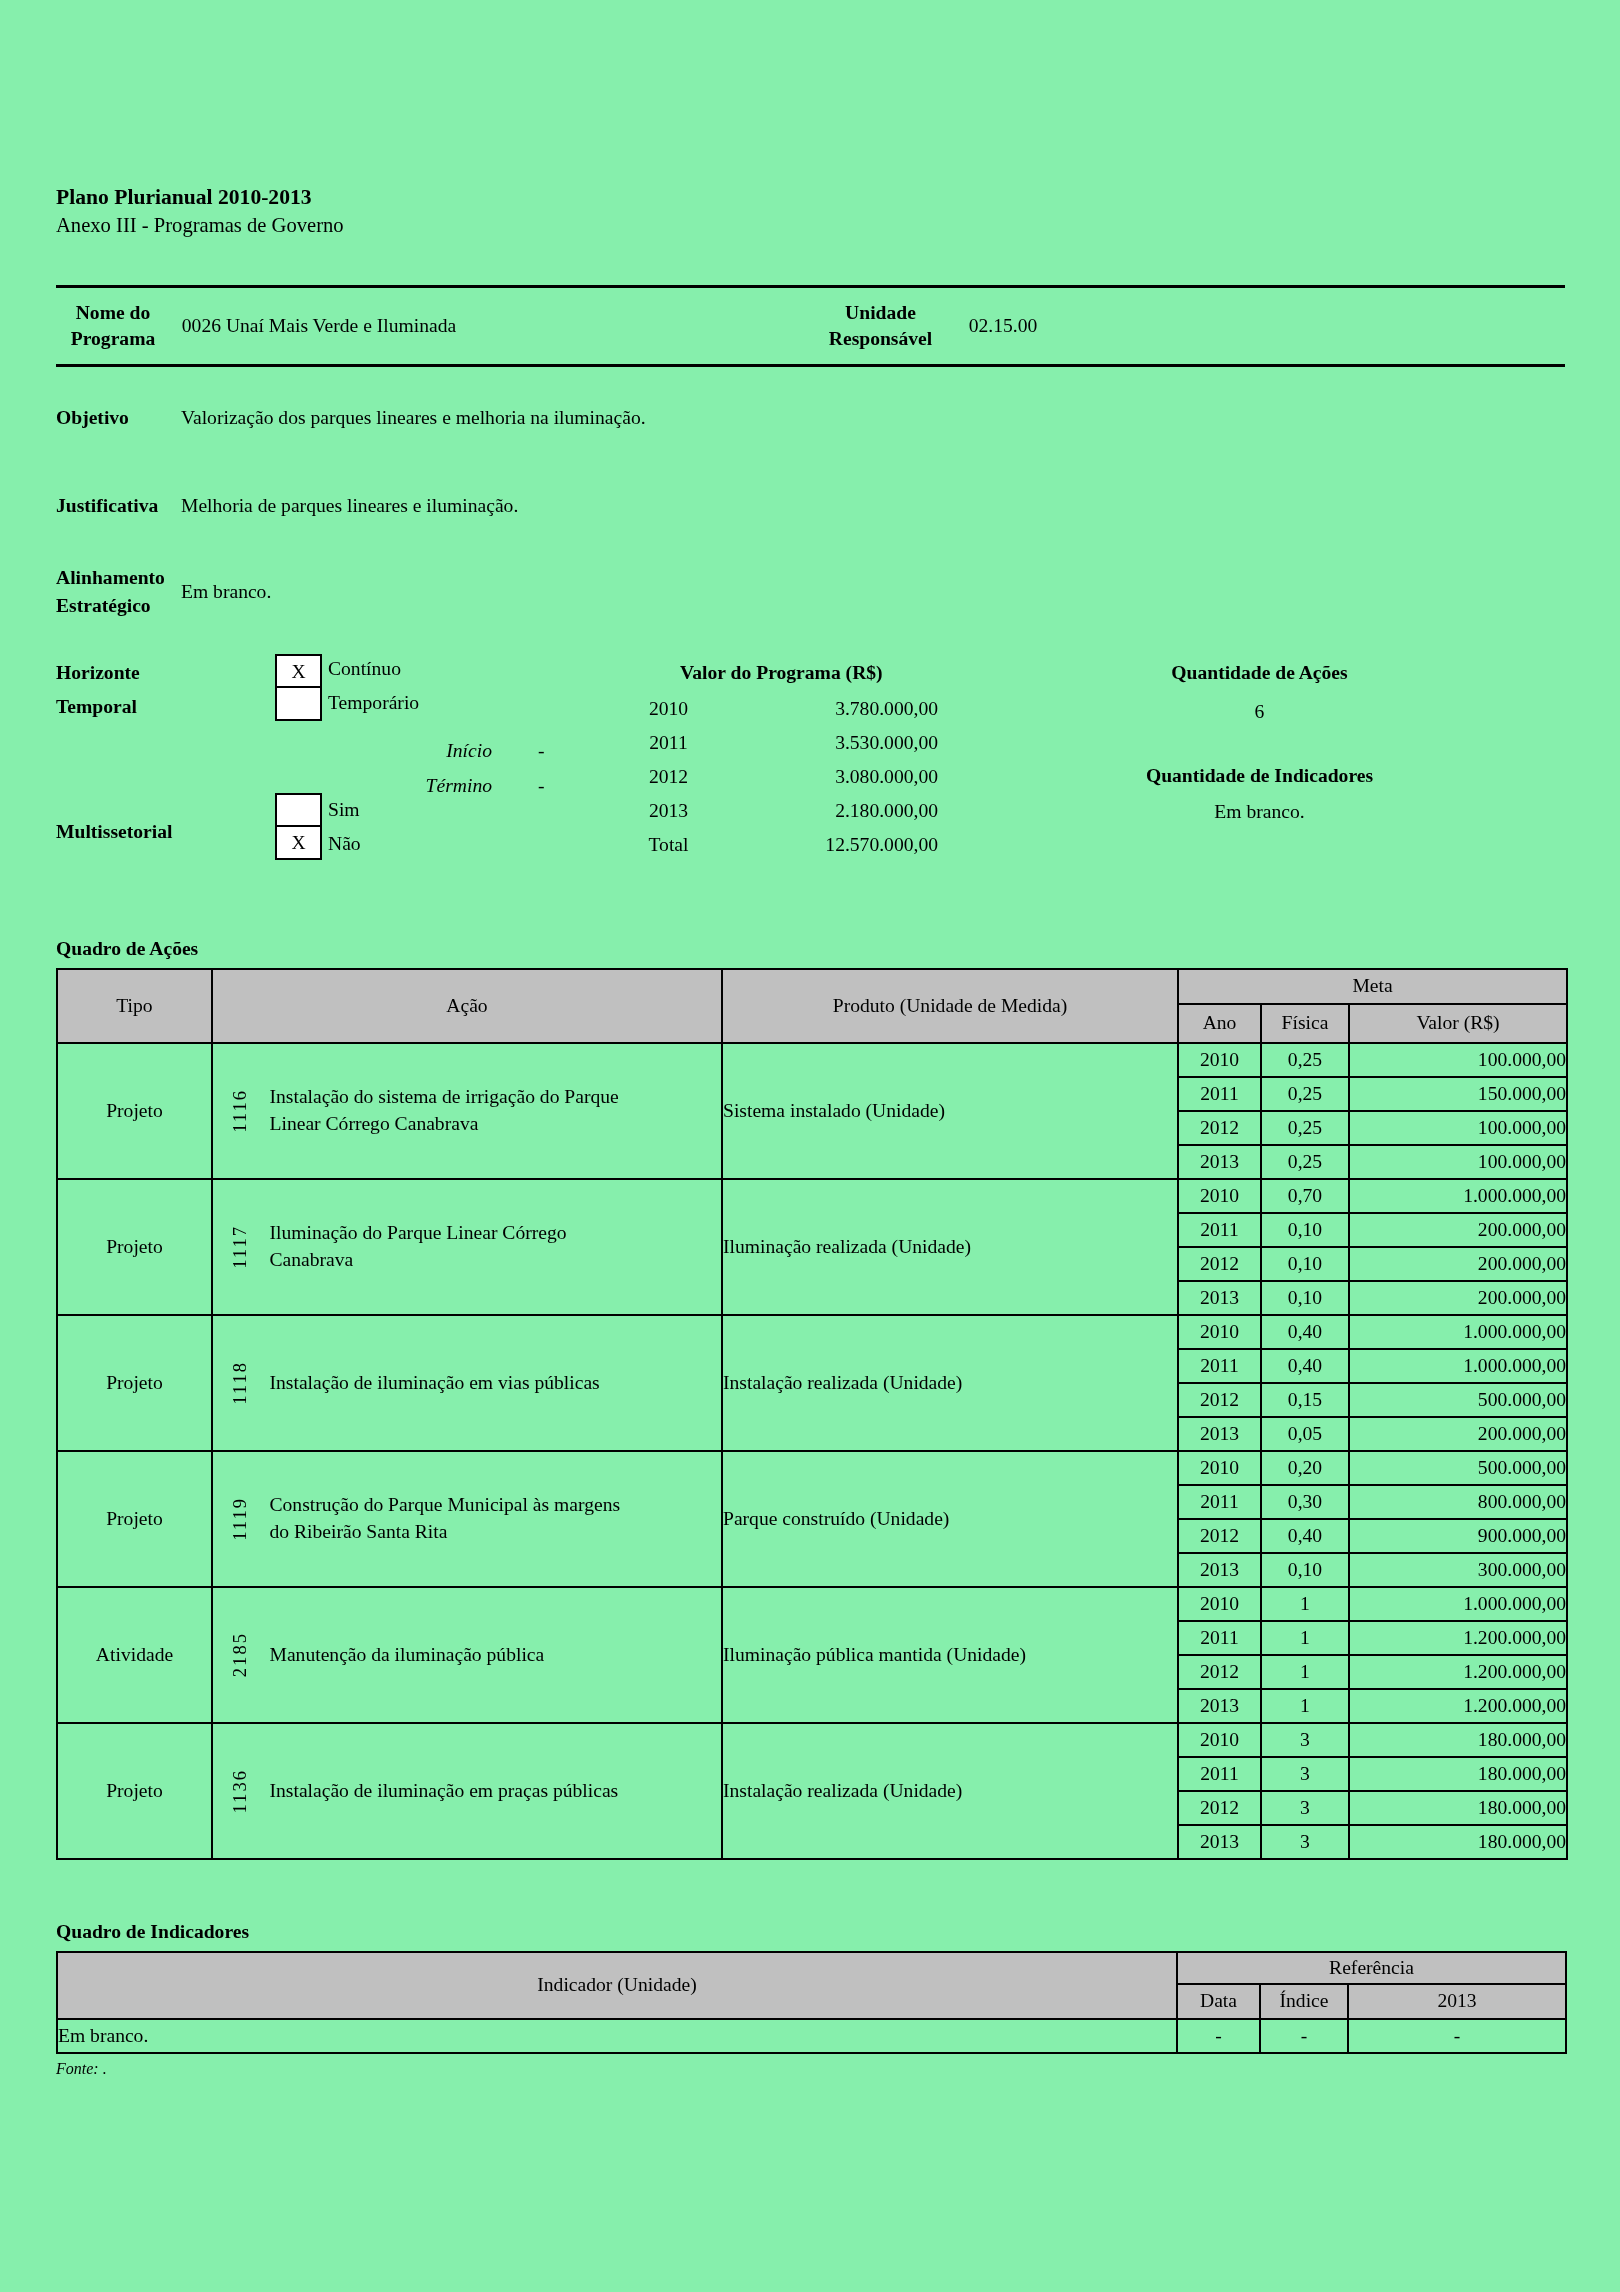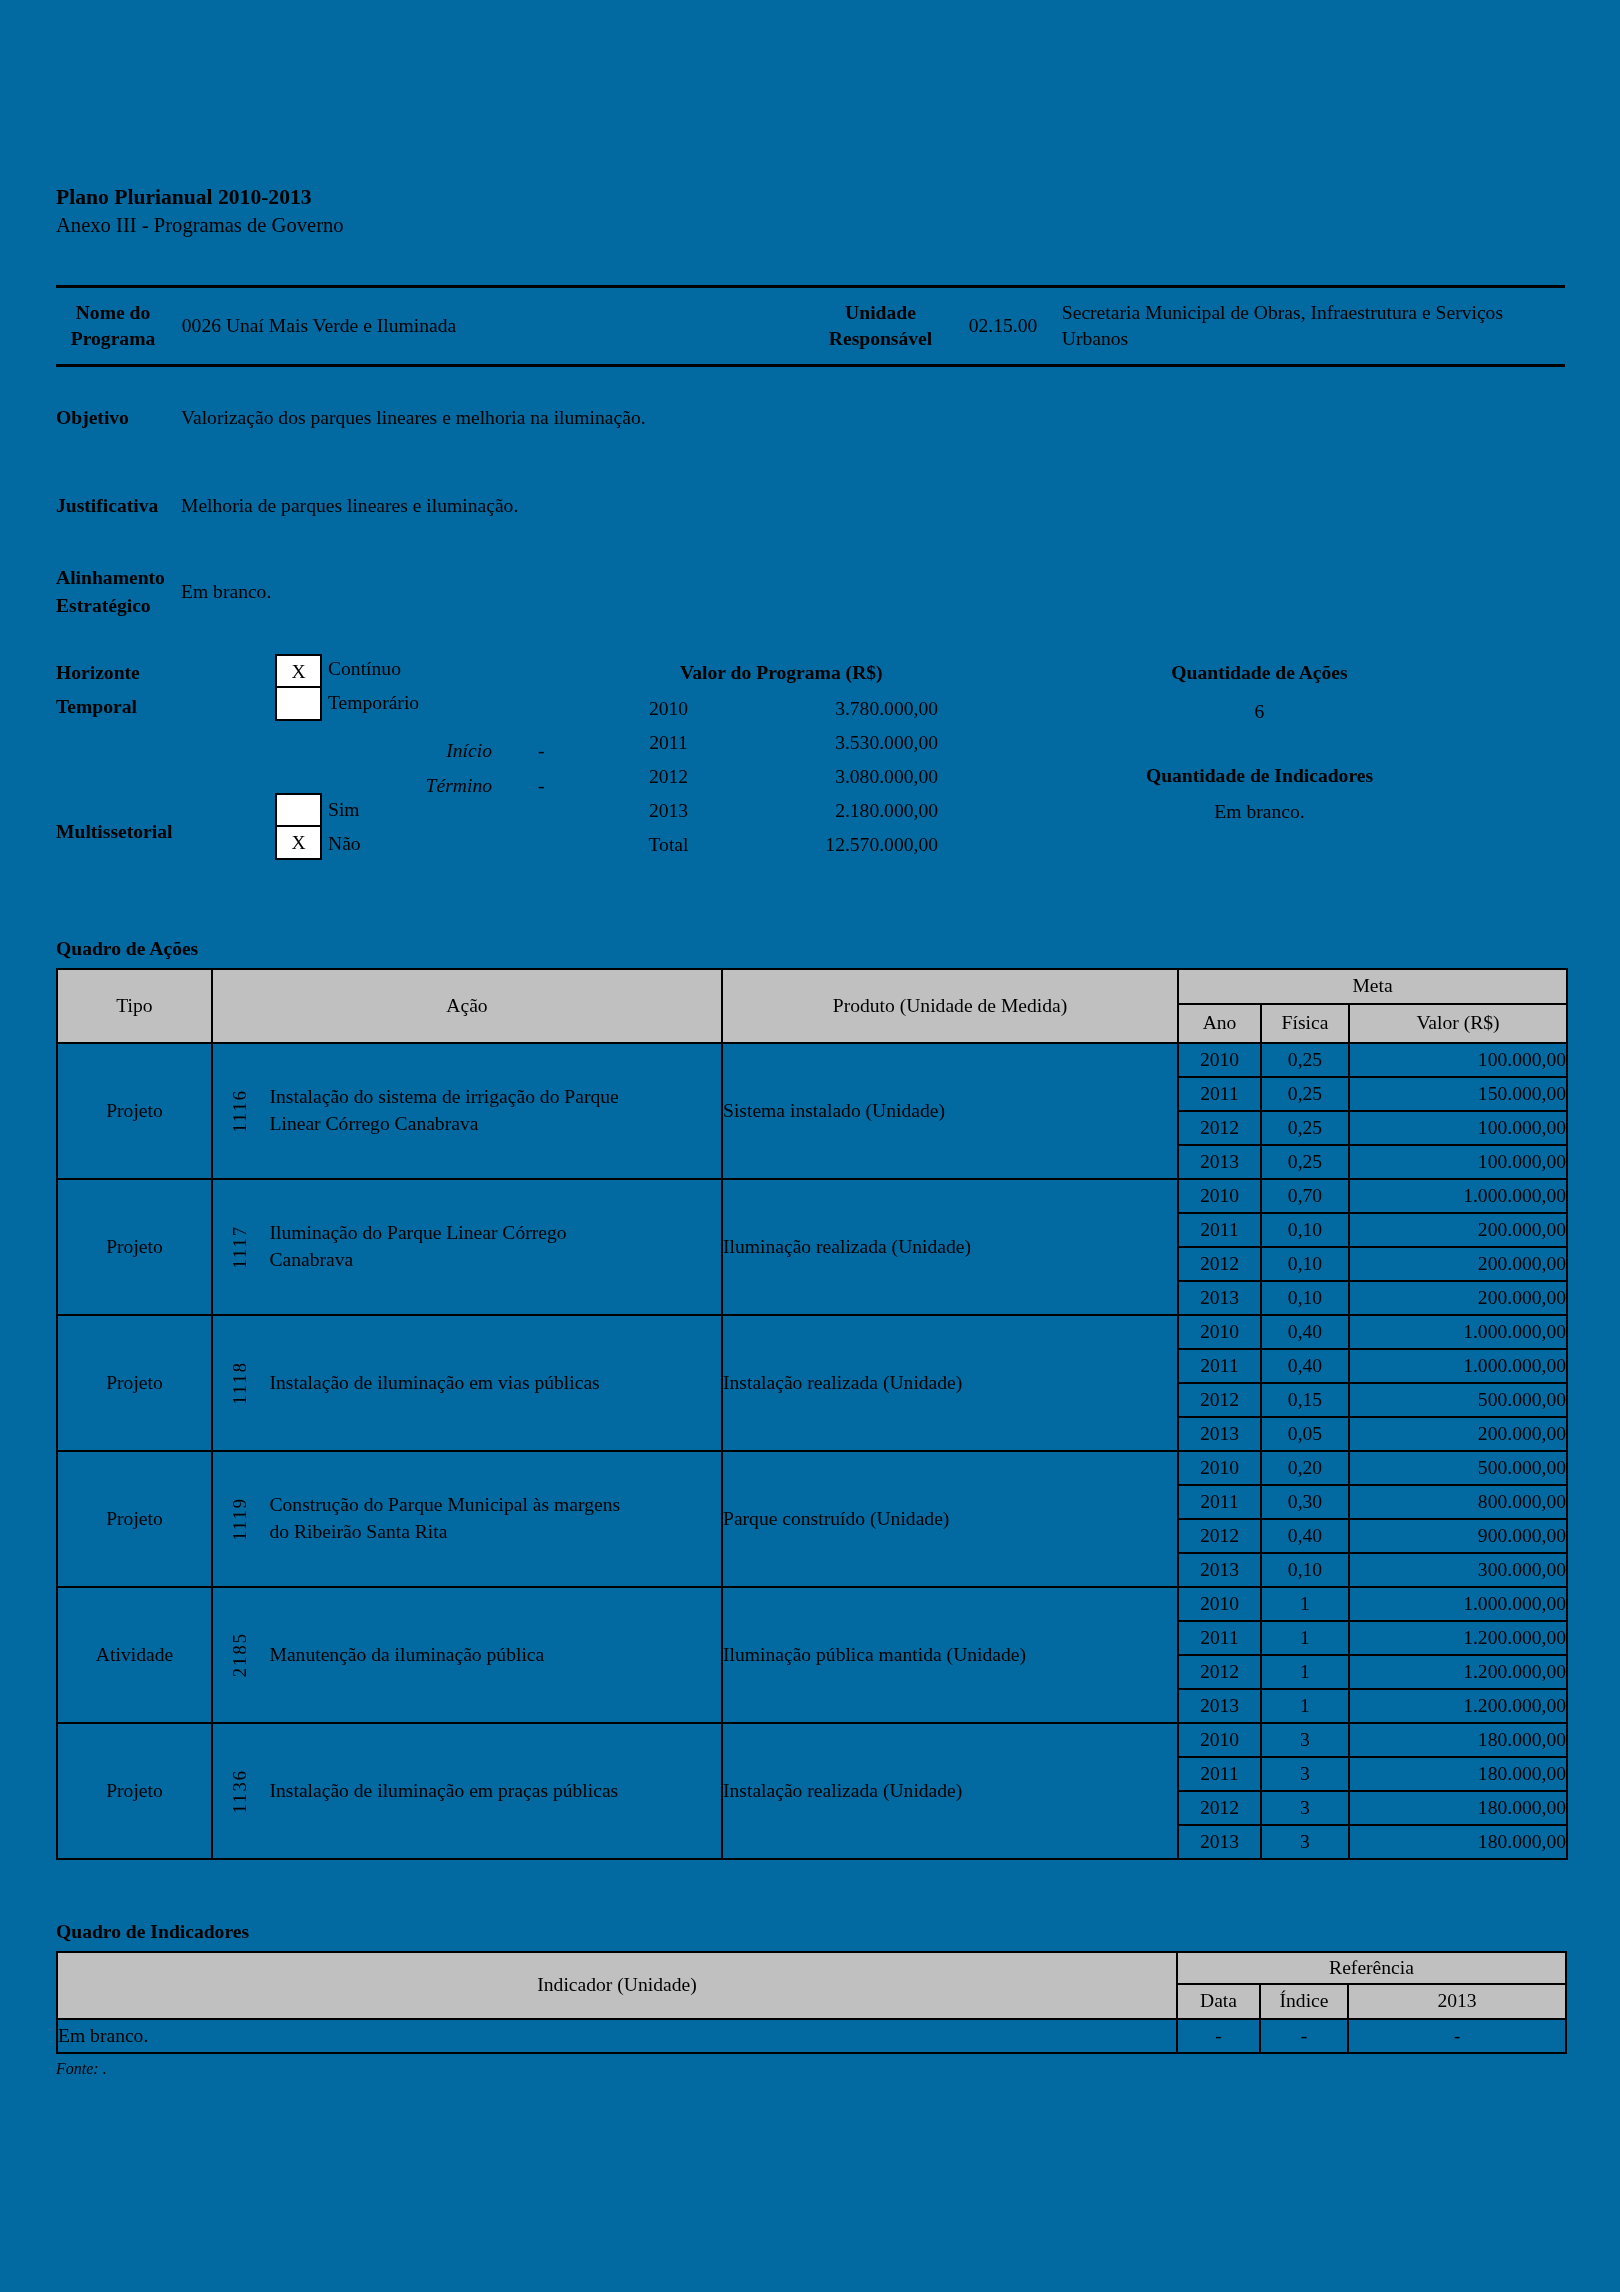--- a/index.html
+++ b/index.html
@@ -1,17 +1,17 @@
 <!DOCTYPE html>
 <html><head>
 <meta charset="utf-8">
 <style>
   html,body { margin:0; padding:0; background:#e8e8e8; }
   .page {
-    position:relative; width:1620px; height:2293px; background:#0369a1;
+    position:relative; width:1620px; height:2293px; background:#86efac;
     font-family:"Liberation Serif", serif; color:#000; overflow:hidden;
   }
   .content { position:absolute; left:56px; top:0; width:1509px; }
 
   
   .doc-title { margin-top:184px; font-size:21.6px; font-weight:bold; line-height:26.5px; }
   .doc-subtitle { font-size:20.6px; line-height:29px; }
 
   
   .prog-band {
@@ -106,21 +106,20 @@
   <div class="content">
 
     <div class="doc-title">Plano Plurianual 2010-2013</div>
     <div class="doc-subtitle">Anexo III - Programas de Governo</div>
 
     <div class="prog-band">
       <div class="ph-name-label">Nome do Programa</div>
       <div class="ph-name-value">0026 Unaí Mais Verde e Iluminada</div>
       <div class="ph-unit-label">Unidade Responsável</div>
       <div class="ph-unit-code">02.15.00</div>
-      <div class="ph-unit-name">Secretaria Municipal de Obras, Infraestrutura e Serviços Urbanos</div>
     </div>
 
     <div class="lv-row row-objetivo">
       <div class="lv-label">Objetivo</div>
       <div class="lv-value">Valorização dos parques lineares e melhoria na iluminação.</div>
     </div>
 
     <div class="lv-row row-justificativa">
       <div class="lv-label">Justificativa</div>
       <div class="lv-value">Melhoria de parques lineares e iluminação.</div>

